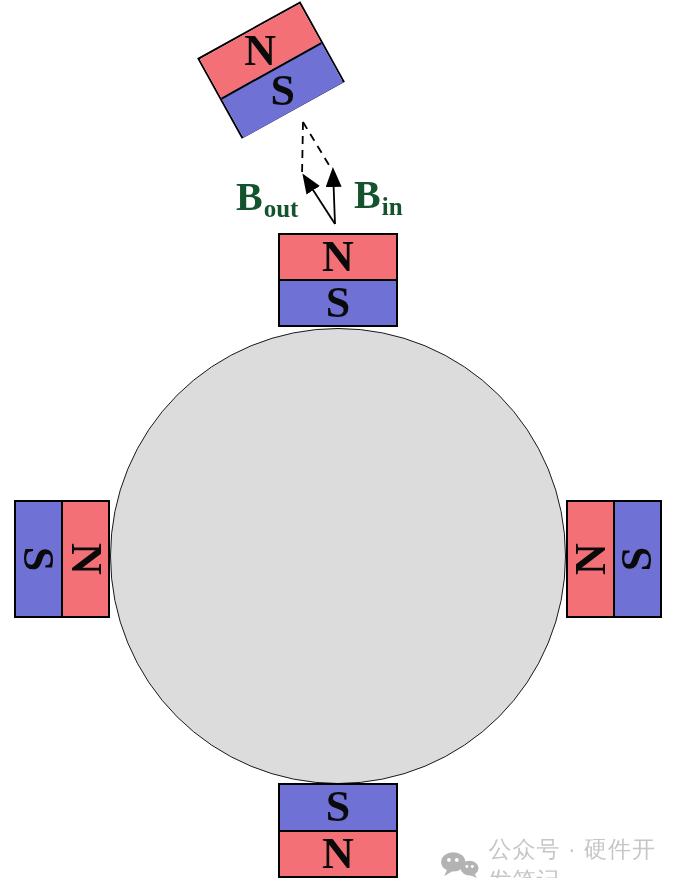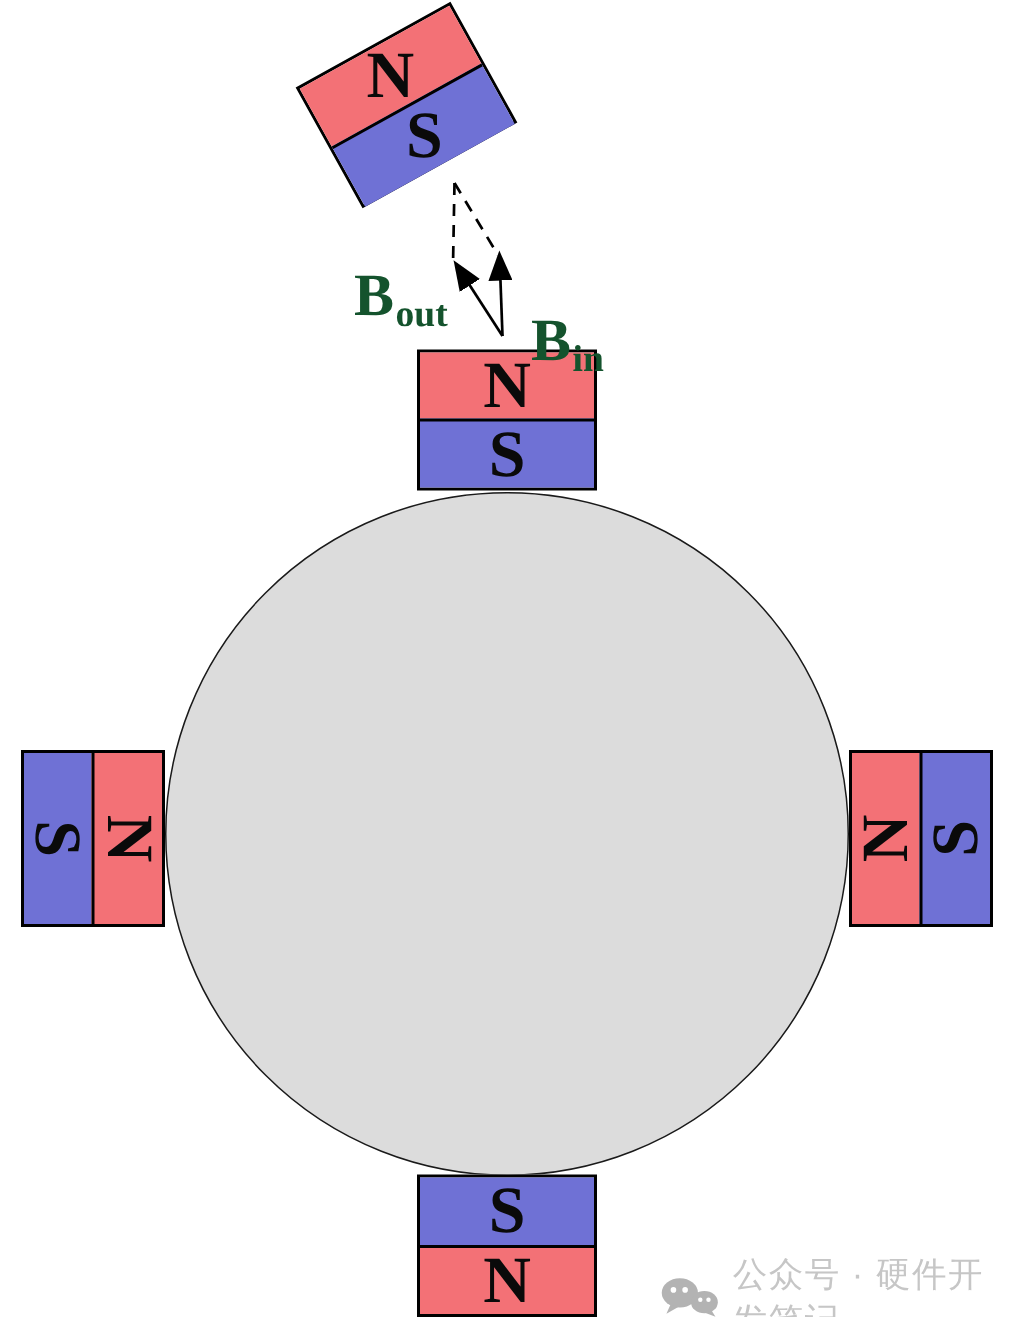--- a/index.html
+++ b/index.html
@@ -37,21 +37,21 @@
     transform:rotate(-29deg);transform-origin:50% 50%;
   }
   .magnet-floating .pole{transform:rotate(29deg);}
   
   .arrows{position:absolute;left:0;top:0;width:675px;height:878px;pointer-events:none;}
   
   .blabel{position:absolute;color:#14532d;font-weight:bold;white-space:nowrap;line-height:1;}
   .blabel .bsym{font-size:40px;}
   .blabel .bsub{font-size:25px;position:relative;top:7px;left:1px;}
   .b-out{left:236px;top:177px;}
-  .b-in {left:354px;top:175px;margin-top:32px;}
+  .b-in {left:354px;top:175px;}
   
   .watermark{
     position:absolute;left:440px;top:834px;display:flex;align-items:center;gap:8px;
     font-family:"Liberation Sans",sans-serif;
   }
   .watermark .wm-text{font-size:23px;color:var(--watermark-gray,#C6C6C6);letter-spacing:1px;}
 </style>
 </head>
 <body>
 

